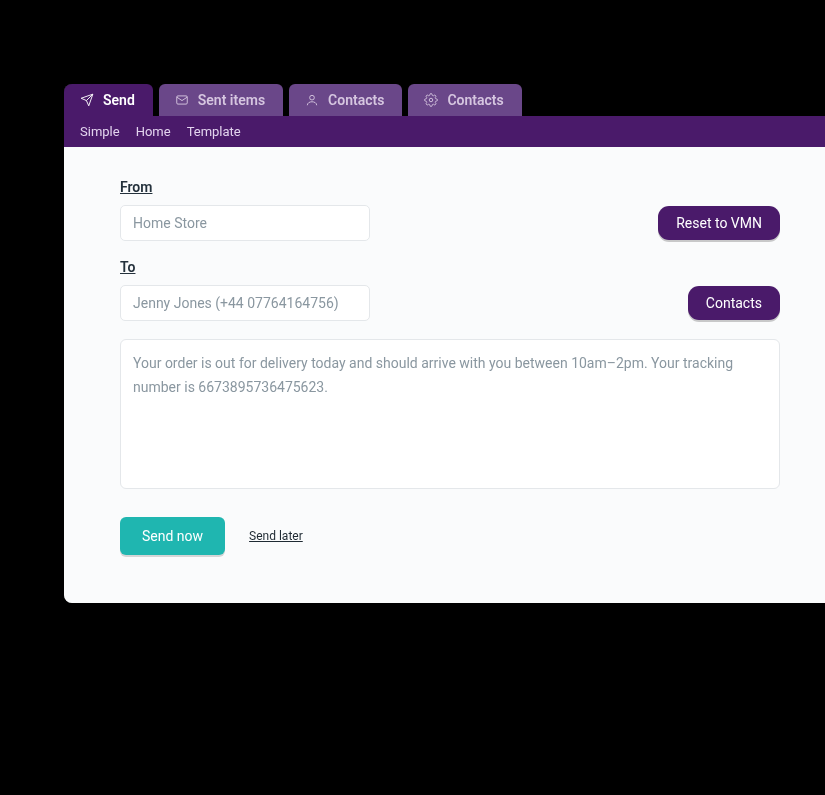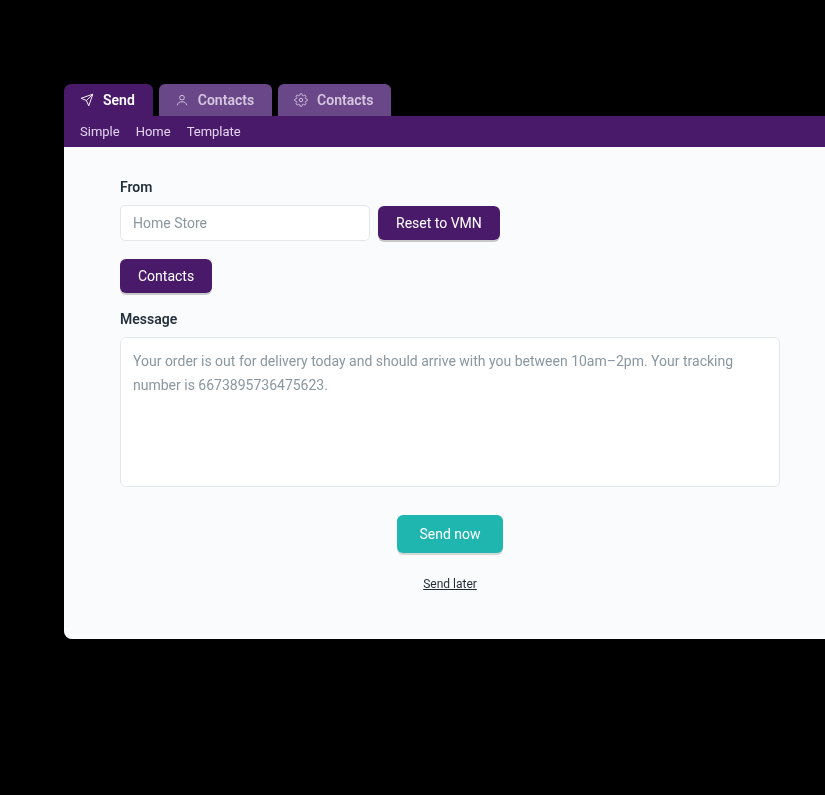--- a/index.html
+++ b/index.html
@@ -77,45 +77,47 @@
     }
     .field {
       margin-bottom: 18px;
     }
     .label {
       font-size: 14px;
       font-weight: 600;
       color: #24313c;
       margin-bottom: 10px;
       display: block;
+      text-decoration: underline;
     }
     .row {
       display: flex;
       gap: 8px;
       align-items: center;
+      justify-content: space-between;
     }
     .input {
       width: 250px;
       height: 36px;
       border: 1px solid #e4e7ea;
       border-radius: 5px;
       padding: 0 12px;
       font-size: 14px;
       color: #8a97a0;
       background: #fff;
       font-family: inherit;
     }
     .input::placeholder {
       color: #8a97a0;
     }
     .btn-purple {
       background: #4a1a6a;
       color: #fff;
       border: none;
-      border-radius: 6px;
+      border-radius: 11px;
       padding: 0 18px;
       height: 34px;
       font-size: 14px;
       font-weight: 400;
       cursor: pointer;
       box-shadow: 0 2px 0 rgba(0,0,0,0.2);
       font-family: inherit;
     }
     .textarea {
       width: 100%;
@@ -129,21 +131,20 @@
       font-family: inherit;
       line-height: 1.7;
       background: #fff;
     }
     .actions {
       display: flex;
       justify-content: flex-start;
       align-items: center;
       gap: 24px;
       margin-top: 24px;
-      flex-direction: column;
     }
     .btn-teal {
       background: #1fb6b0;
       color: #fff;
       border: none;
       border-radius: 6px;
       padding: 0 22px;
       height: 38px;
       font-size: 14px;
       font-weight: 400;
@@ -169,20 +170,29 @@
         <svg viewBox="0 0 24 24">
             <path d="M22 2L11 13"></path>
             <path d="M22 2l-7 20-4-9-9-4 20-7z"></path>
           </svg>
       </span>
       <span>Send</span>
     </div>
     <div class="tab">
       <span class="icon">
         <svg viewBox="0 0 24 24">
+            <rect x="3" y="5" width="18" height="14" rx="2"></rect>
+            <path d="M3 7l9 6 9-6"></path>
+          </svg>
+      </span>
+      <span>Sent items</span>
+    </div>
+    <div class="tab">
+      <span class="icon">
+        <svg viewBox="0 0 24 24">
             <circle cx="12" cy="8" r="4"></circle>
             <path d="M4 21c0-4 4-6 8-6s8 2 8 6"></path>
           </svg>
       </span>
       <span>Contacts</span>
     </div>
     <div class="tab">
       <span class="icon">
         <svg viewBox="0 0 24 24">
             <circle cx="12" cy="12" r="3"></circle>
@@ -203,27 +213,28 @@
 
     <div class="field">
       <label class="label">From</label>
       <div class="row">
         <input class="input" type="text" value="Home Store" style="">
         <button class="btn-purple">Reset to VMN</button>
       </div>
     </div>
 
     <div class="field">
+      <label class="label">To</label>
       <div class="row">
+        <input class="input" type="text" value="Jenny Jones (+44 07764164756)" style="">
         <button class="btn-purple">Contacts</button>
       </div>
     </div>
 
     <div class="field">
-      <label class="label">Message</label>
       <textarea class="textarea" style="">Your order is out for delivery today and should arrive with you between 10am–2pm. Your tracking number is 6673895736475623.</textarea>
     </div>
 
     <div class="actions">
       <button class="btn-teal">Send now</button>
       <a class="link">Send later</a>
     </div>
 
   </div>
 </div>

